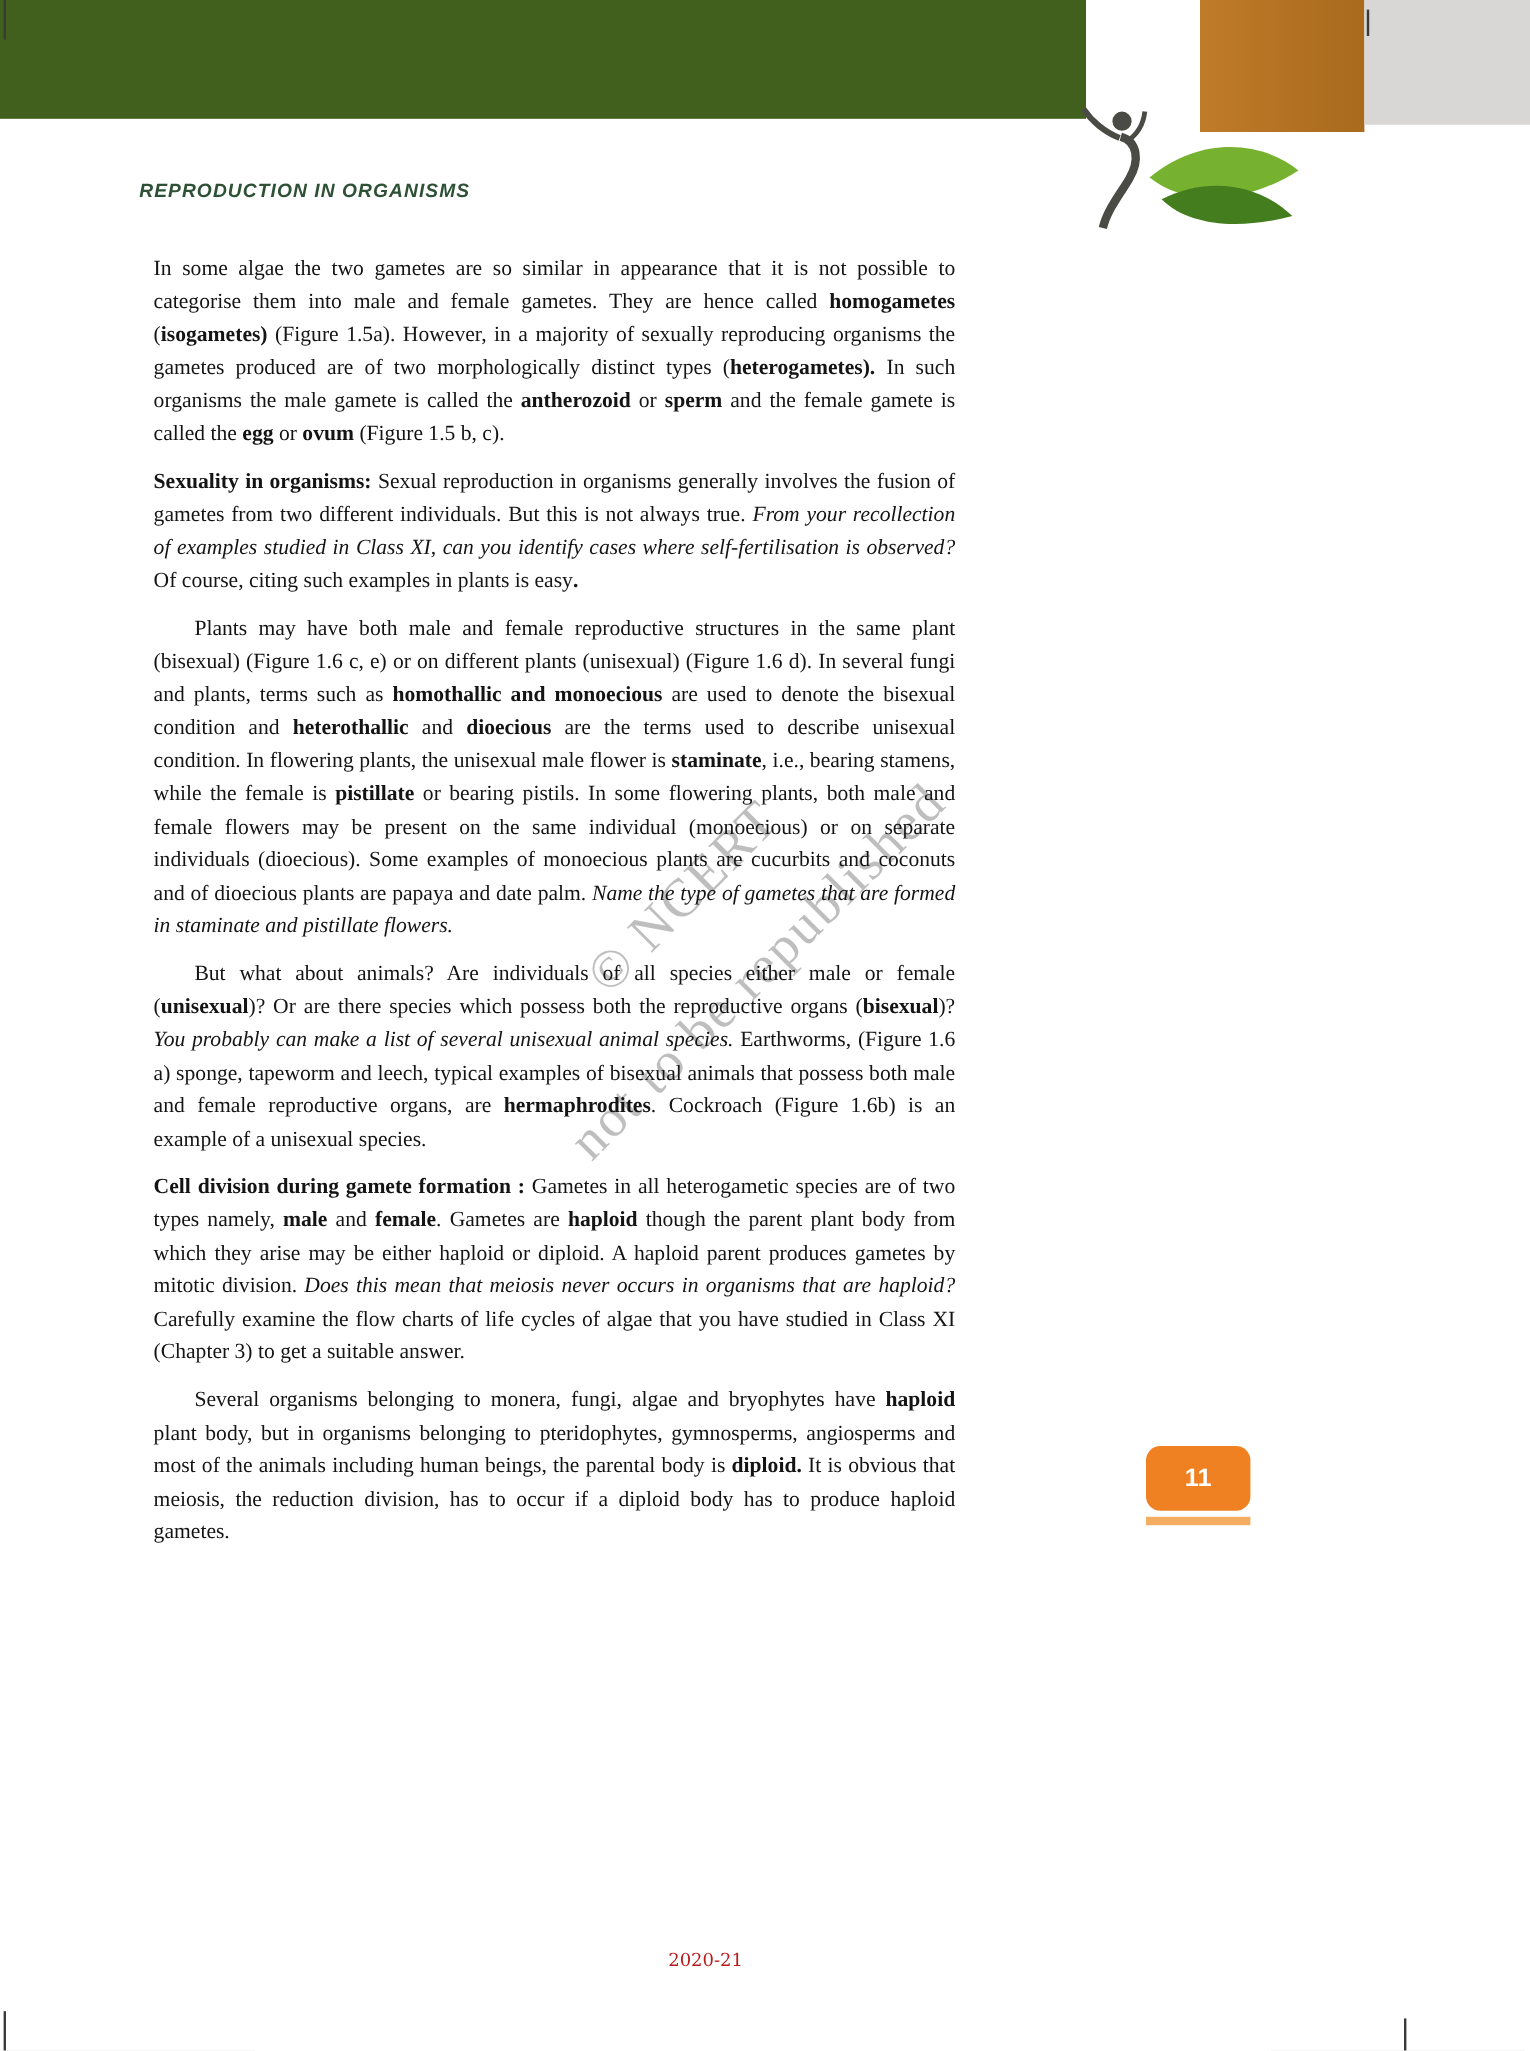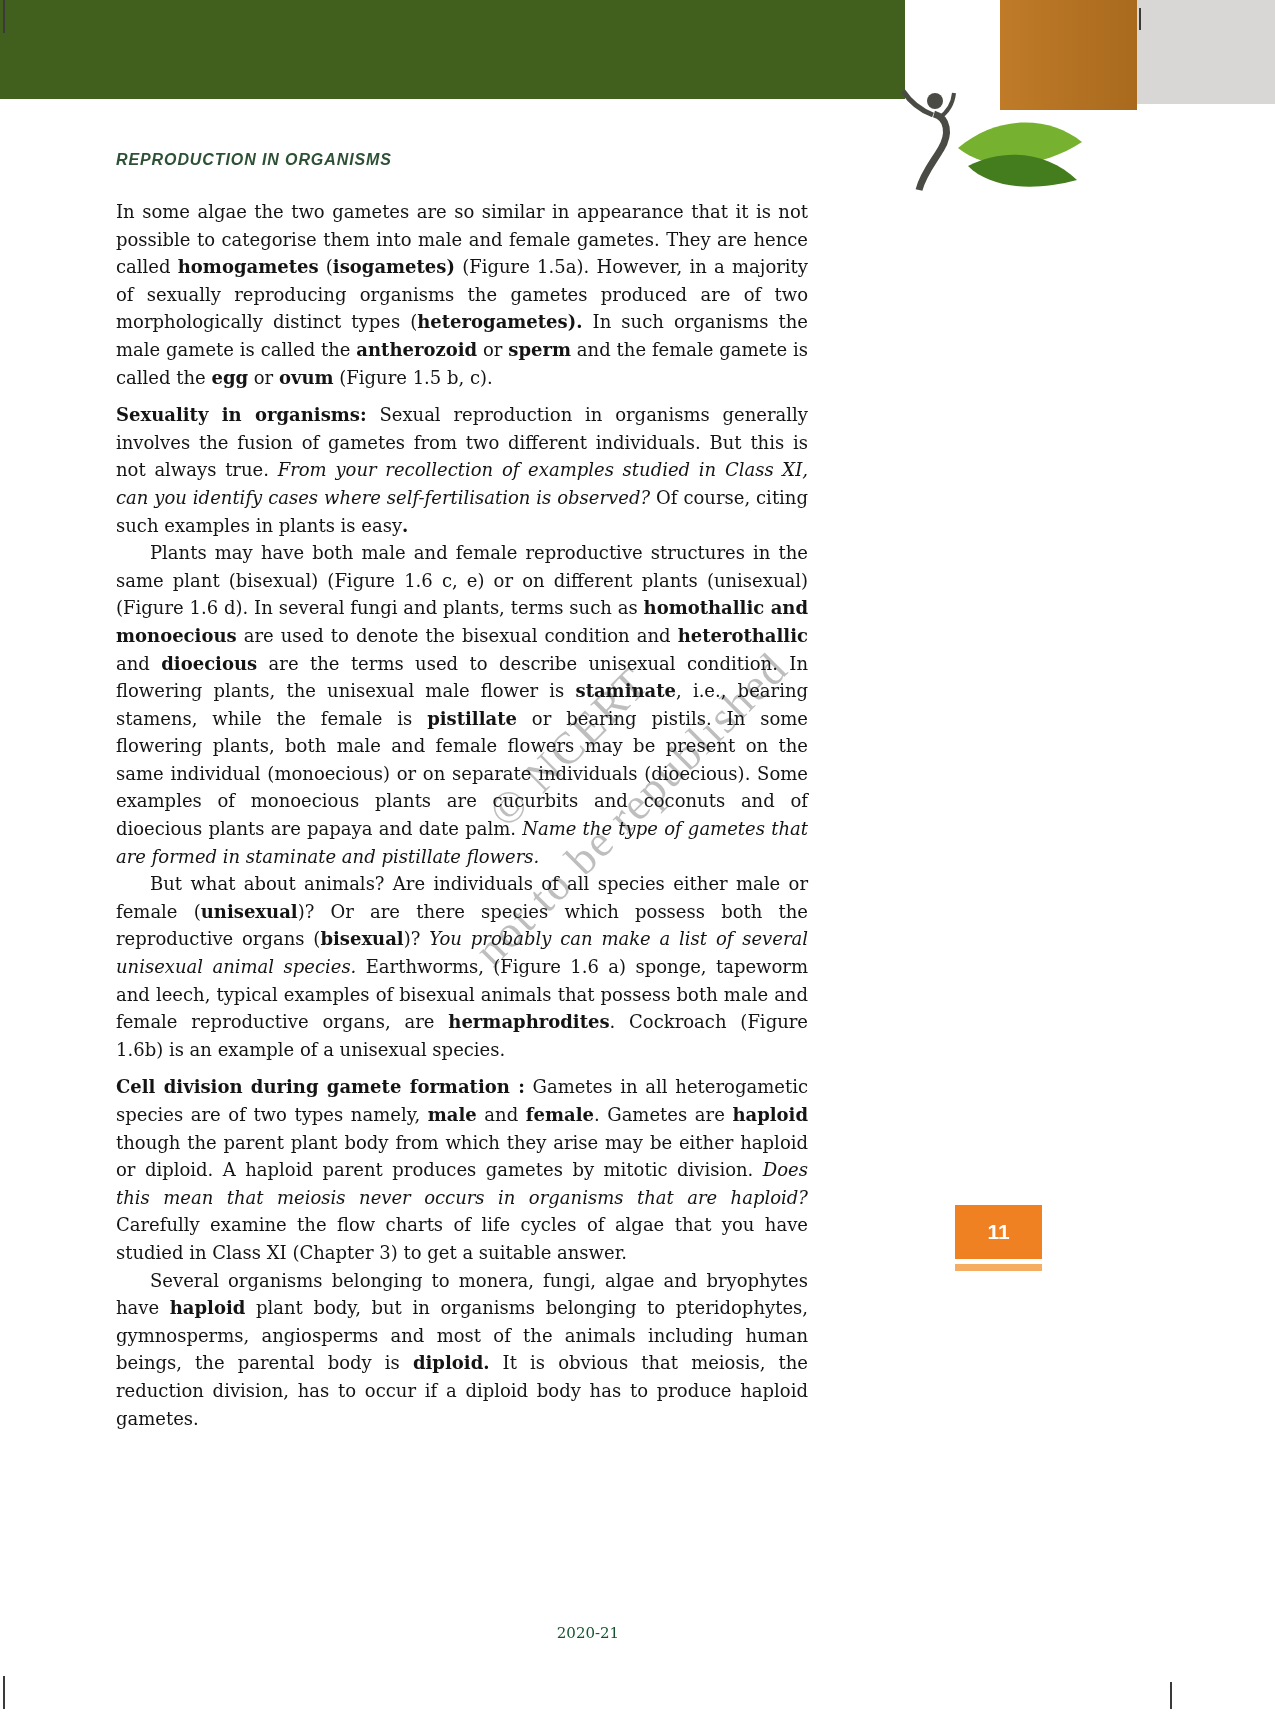--- a/index.html
+++ b/index.html
@@ -62,48 +62,49 @@
   }
 
   
   .body-col {
     position: absolute; left: 116px; top: 198px; width: 692px;
     z-index: 2;
     font-size: 18px; line-height: 27.6px;
     color: var(--body-text, #141414);
     text-align: justify;
   }
-  .para { margin: 0; }
+  .para { margin: 12px; font-family: Liberation Serif, serif; }
   .para.indent { text-indent: 34px; }
   .para.space-before { margin-top: 10px; }
   .bold { font-weight: bold; }
   .italic { font-style: italic; }
 
   
   .page-badge {
     position: absolute; left: 955px; top: 1205px;
     width: 87px; height: 54px;
     background: var(--badge-orange, #f08122);
     color: #ffffff;
     font-family: "Liberation Sans", sans-serif;
     font-weight: bold; font-size: 21px;
     display: flex; align-items: center; justify-content: center;
     z-index: 2;
+    border-radius: 12px;
   }
   .badge-strip {
     position: absolute; left: 955px; top: 1264px;
     width: 87px; height: 7px;
     background: var(--badge-strip, #f5ad62);
     z-index: 2;
   }
 
   .footer {
     position: absolute; left: 0; top: 1624px; width: 1176px;
     text-align: center;
-    font-size: 15px; color: #14532d;
+    font-size: 15px; color: #b91c1c;
     z-index: 2;
   }
 
   .crop { position: absolute; background: #3a3a3a; z-index: 4; }
   .crop.tl { left: 3px;    top: 0;       width: 2px; height: 33px; }
   .crop.tr { left: 1139px; top: 8px;     width: 2px; height: 22px; }
   .crop.bl { left: 3px;    top: 1676px;  width: 2px; height: 33px; }
   .crop.br { left: 1170px; top: 1682px;  width: 2px; height: 27px; }
 </style>
 </head>

